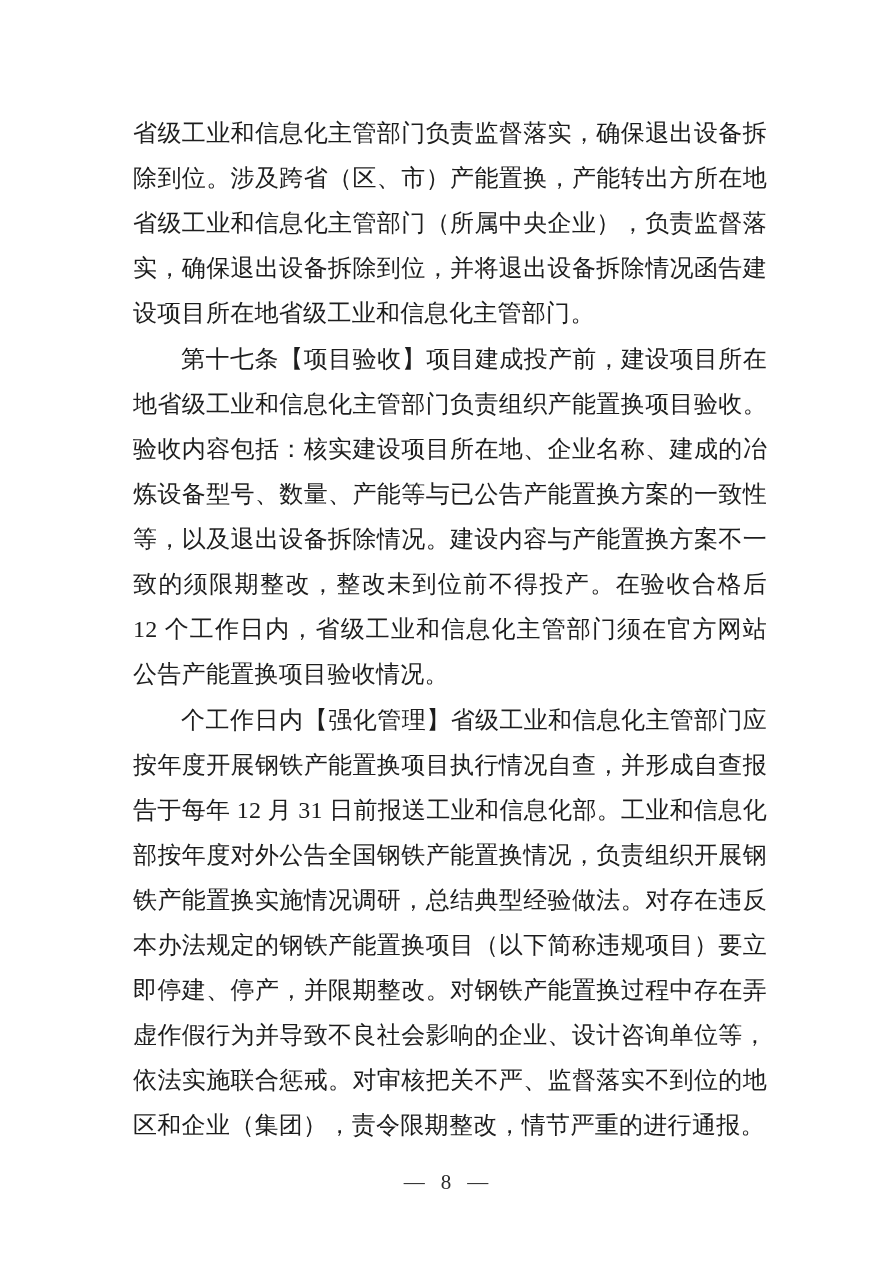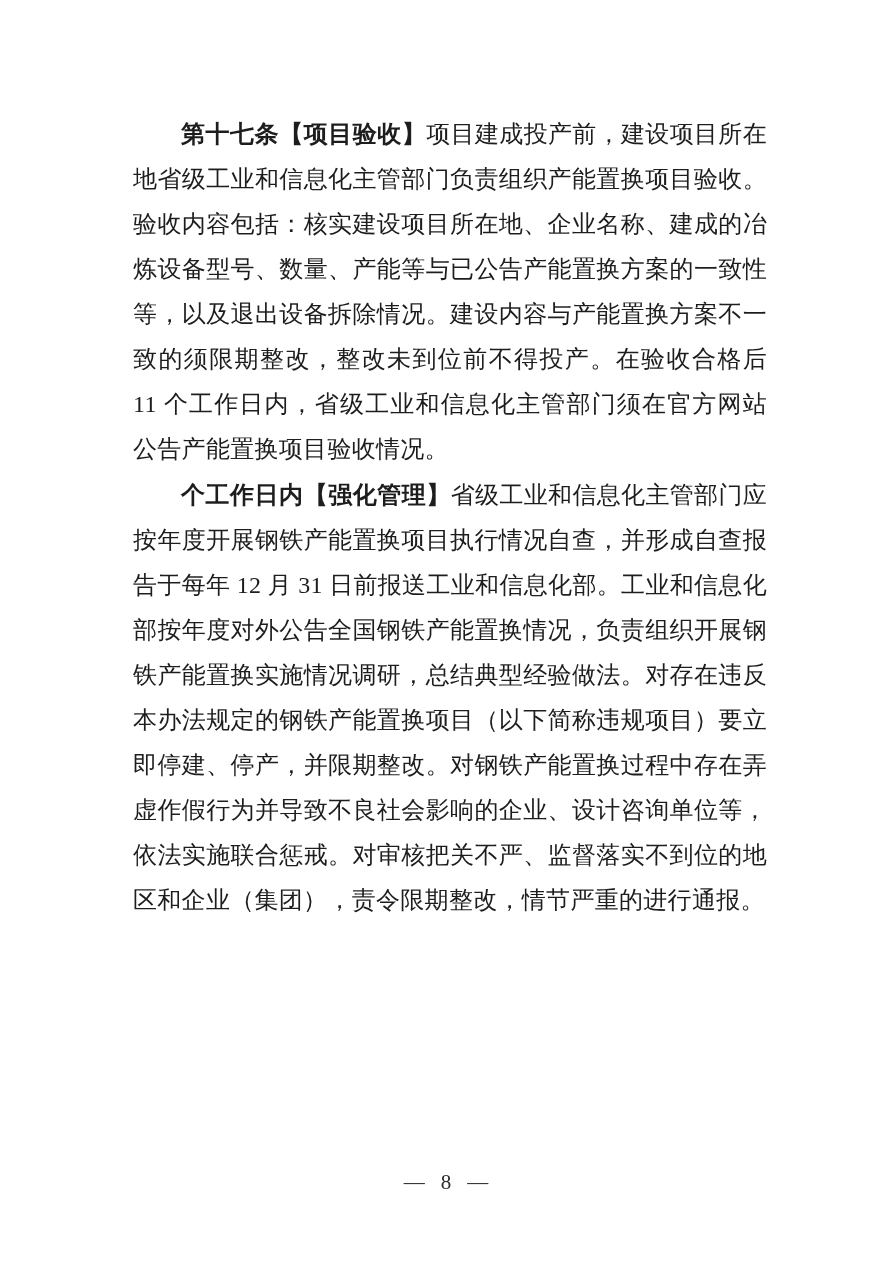--- a/index.html
+++ b/index.html
@@ -31,21 +31,21 @@
     letter-spacing: 0.3px;
   }
   .para {
     margin: 0;
     padding: 0;
   }
   .para.indent {
     text-indent: 2em;
   }
   .lead {
-    font-weight: bold;
+    font-weight: normal;
     font-family: "Liberation Sans", "DejaVu Sans", sans-serif;
     letter-spacing: 0.5px;
   }
   .page-footer {
     position: absolute;
     top: 1170px;
     left: 0;
     width: 100%;
     text-align: center;
     font-size: 21px;
@@ -59,21 +59,22 @@
   .page-footer .num {
     margin: 0 4px;
   }
 </style>
 </head>
 <body>
 
 <div class="page">
 
   <main class="body-text" id="paragraphs">
-      <div class="para indent"><span class="lead">第十七条【项目验收】</span><span>项目建成投产前，建设项目所在地省级工业和信息化主管部门负责组织产能置换项目验收。验收内容包括：核实建设项目所在地、企业名称、建成的冶炼设备型号、数量、产能等与已公告产能置换方案的一致性等，以及退出设备拆除情况。建设内容与产能置换方案不一致的须限期整改，整改未到位前不得投产。在验收合格后 11 个工作日内，省级工业和信息化主管部门须在官方网站公告产能置换项目验收情况。</span></div>
+      <div class="para"><span>省级工业和信息化主管部门负责监督落实，确保退出设备拆除到位。涉及跨省（区、市）产能置换，产能转出方所在地省级工业和信息化主管部门（所属中央企业），负责监督落实，确保退出设备拆除到位，并将退出设备拆除情况函告建设项目所在地省级工业和信息化主管部门。</span></div>
+      <div class="para indent"><span class="lead">第十七条【项目验收】</span><span>项目建成投产前，建设项目所在地省级工业和信息化主管部门负责组织产能置换项目验收。验收内容包括：核实建设项目所在地、企业名称、建成的冶炼设备型号、数量、产能等与已公告产能置换方案的一致性等，以及退出设备拆除情况。建设内容与产能置换方案不一致的须限期整改，整改未到位前不得投产。在验收合格后 12 个工作日内，省级工业和信息化主管部门须在官方网站公告产能置换项目验收情况。</span></div>
       <div class="para indent"><span class="lead">个工作日内【强化管理】</span><span>省级工业和信息化主管部门应按年度开展钢铁产能置换项目执行情况自查，并形成自查报告于每年 12 月 31 日前报送工业和信息化部。工业和信息化部按年度对外公告全国钢铁产能置换情况，负责组织开展钢铁产能置换实施情况调研，总结典型经验做法。对存在违反本办法规定的钢铁产能置换项目（以下简称违规项目）要立即停建、停产，并限期整改。对钢铁产能置换过程中存在弄虚作假行为并导致不良社会影响的企业、设计咨询单位等，依法实施联合惩戒。对审核把关不严、监督落实不到位的地区和企业（集团），责令限期整改，情节严重的进行通报。</span></div>
     </main>
 
   <footer class="page-footer">
     <span class="dash">—</span><span class="num">8</span><span class="dash">—</span>
   </footer>
 
 </div>
 
 </body></html>

